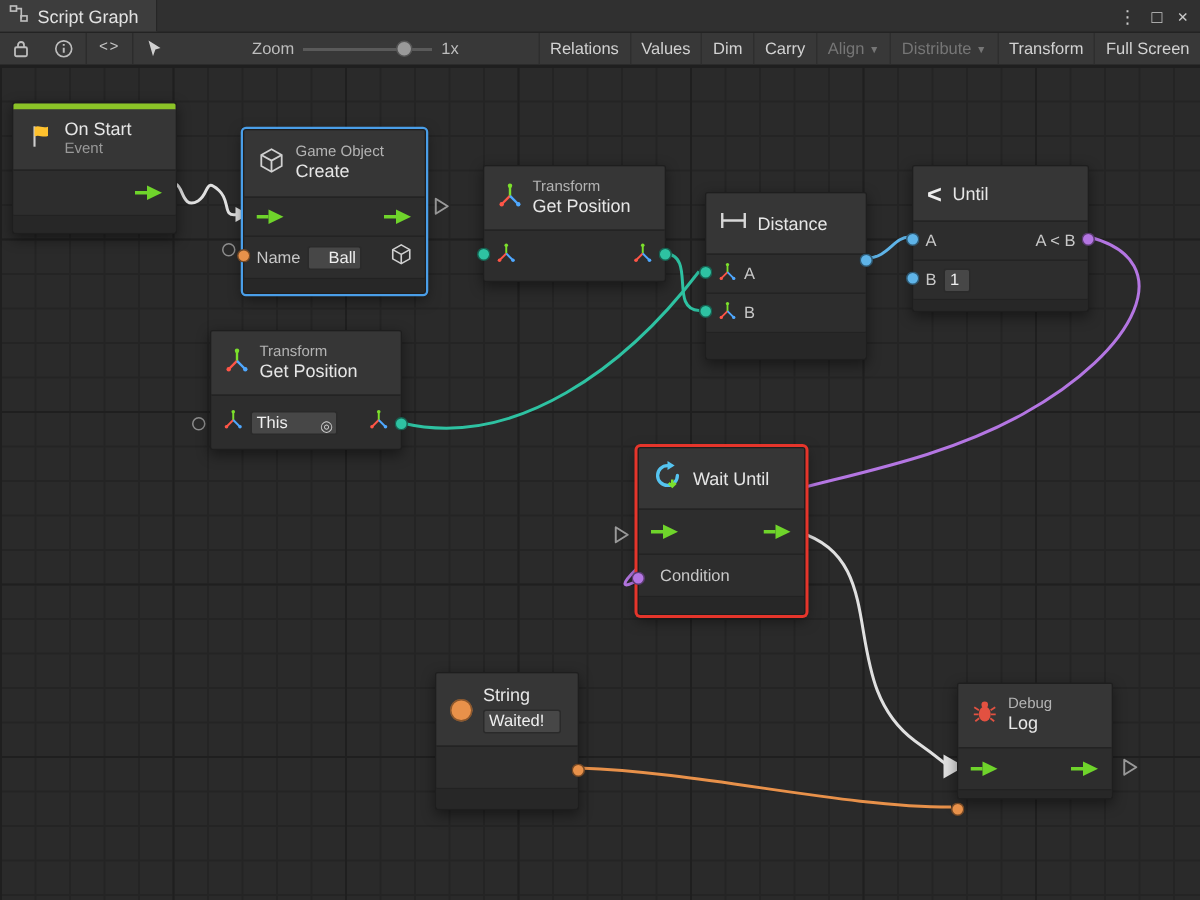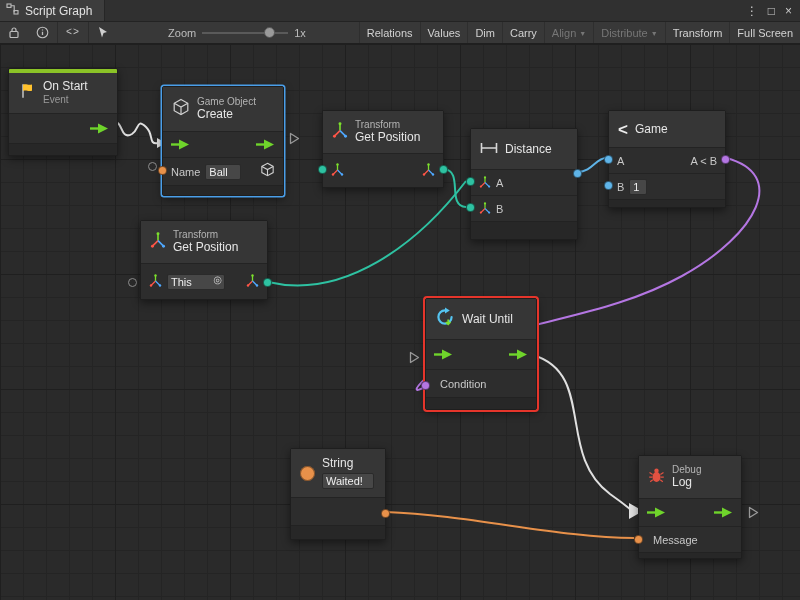--- a/index.html
+++ b/index.html
@@ -66,21 +66,21 @@
   .plabel.right { margin-left:auto; }
   .exec { color:#6FD42B; display:flex; align-items:center; }
   .pdot { position:absolute; width:9px; height:9px; border-radius:50%;
     border:1px solid rgba(0,0,0,.5); z-index:3; }
   .pdot.teal { background:#2EC2A2; } .pdot.blue { background:#5FB4E8; }
   .pdot.purple { background:#B476E2; } .pdot.orange { background:#E8914A; }
   .edge-l { left:-5px; } .edge-r { right:-5px; }
   .nfield { background:#474747; border:1px solid #2a2a2a; border-radius:2px;
     color:#efefef; font-size:11px; height:16px; padding:0 3px;
     font-family:"Liberation Sans", sans-serif; }
-  .fieldwrap { position:relative; display:flex; align-items:flex-start; }
+  .fieldwrap { position:relative; display:flex; align-items:flex-end; }
   .fieldwrap .scope { position:absolute; right:3px; color:#cfcfcf; font-size:10px; }
   .bigdot { width:15px; height:15px; border-radius:50%; background:#E8914A;
     box-shadow:inset 0 0 0 1px rgba(0,0,0,.4); display:inline-block; }
   .lessglyph { color:#ececec; font-size:17px; font-weight:bold; line-height:1; }
   .marker { position:absolute; z-index:2; }
   .hollow { position:absolute; width:9px; height:9px; border-radius:50%;
     border:1.5px solid #8d8d8d; z-index:2; }
 </style>
 </head>
 <body>
@@ -233,21 +233,21 @@
           </span>
         <span class="exec">
             <svg width="19" height="11" viewBox="0 0 19 11">
               <path d="M0 5.5h8" stroke="currentColor" stroke-width="2.4"></path>
               <path d="M8 .6L18 5.5 8 10.4z" fill="currentColor"></path>
             </svg>
           </span>
       </div>
       <div class="nrow" style="height:28px">
         <span class="plabel">Name</span>
-        <input class="nfield" style="width: 36px;" value="Ball">
+        <input class="nfield" style="width: 36px; text-align: right;" value="Ball">
         <span style="margin-left:auto"><svg width="15" height="15" viewBox="0 0 18 18" fill="none" stroke="#d0d0d0" stroke-width="1.3">
               <path d="M9 1.5l6.8 3.8v7.4L9 16.5l-6.8-3.8V5.3z"></path>
               <path d="M2.2 5.3L9 9.1l6.8-3.8M9 9.1v7.4"></path>
             </svg></span>
       </div>
       <div class="nfoot" style="height:10px"></div>
       <span class="pdot orange edge-l" style="top:79px"></span>
     </div>
 
     <div class="node" style="left:322px;top:66px;width:122px">
@@ -318,21 +318,21 @@
       </div>
       <div class="nfoot" style="height:18px"></div>
       <span class="pdot teal edge-l" style="top:48px"></span>
       <span class="pdot teal edge-l" style="top:74px"></span>
       <span class="pdot blue edge-r" style="top:40px"></span>
     </div>
 
     <div class="node" style="left:608px;top:66px;width:118px">
       <div class="nhead" style="height:36px">
         <span class="lessglyph">&lt;</span>
-        <span class="ntitle">Game</span>
+        <span class="ntitle">Until</span>
       </div>
       <div class="nrow" style="height:26px">
         <span class="plabel">A</span>
         <span class="plabel right">A &lt; B</span>
       </div>
       <div class="nrow" style="height:26px">
         <span class="plabel">B</span>
         <input class="nfield" style="width: 18px;" value="1">
       </div>
       <div class="nfoot" style="height:8px"></div>
@@ -443,21 +443,18 @@
               <path d="M8 .6L18 5.5 8 10.4z" fill="currentColor"></path>
             </svg>
           </span>
         <span class="exec">
             <svg width="19" height="11" viewBox="0 0 19 11">
               <path d="M0 5.5h8" stroke="currentColor" stroke-width="2.4"></path>
               <path d="M8 .6L18 5.5 8 10.4z" fill="currentColor"></path>
             </svg>
           </span>
       </div>
-      <div class="nrow" style="height:26px">
-        <span class="plabel" style="margin-left:6px">Message</span>
-      </div>
       <div class="nfoot" style="height:6px"></div>
       <span class="pdot orange edge-l" style="top:79px"></span>
     </div>
 
   </div>
 </div>
 
 </body></html>

